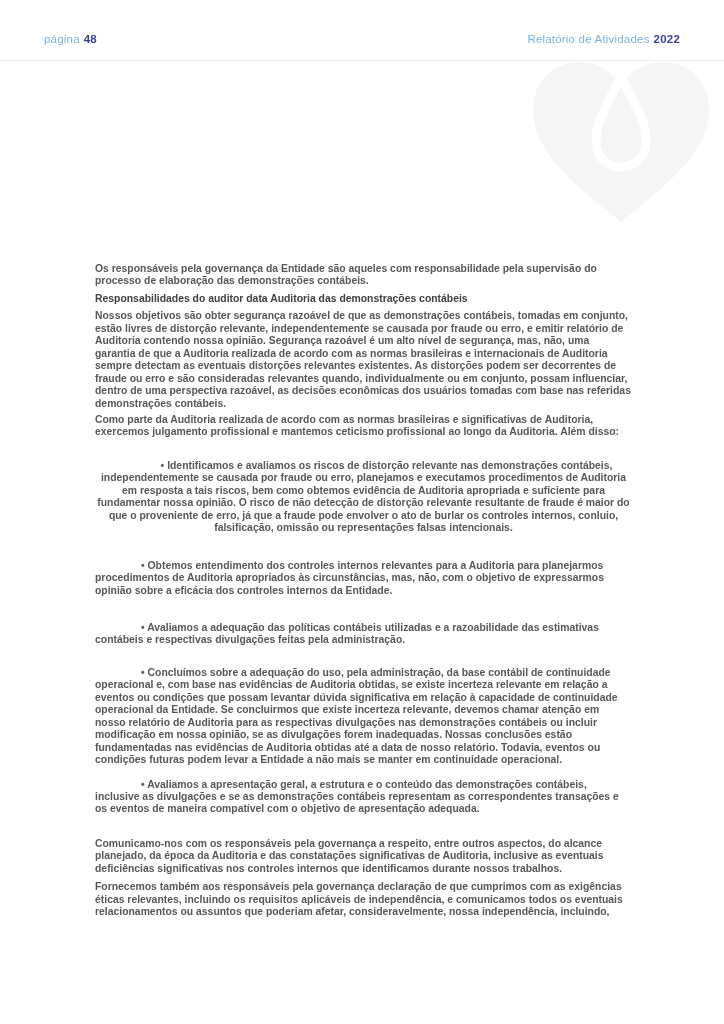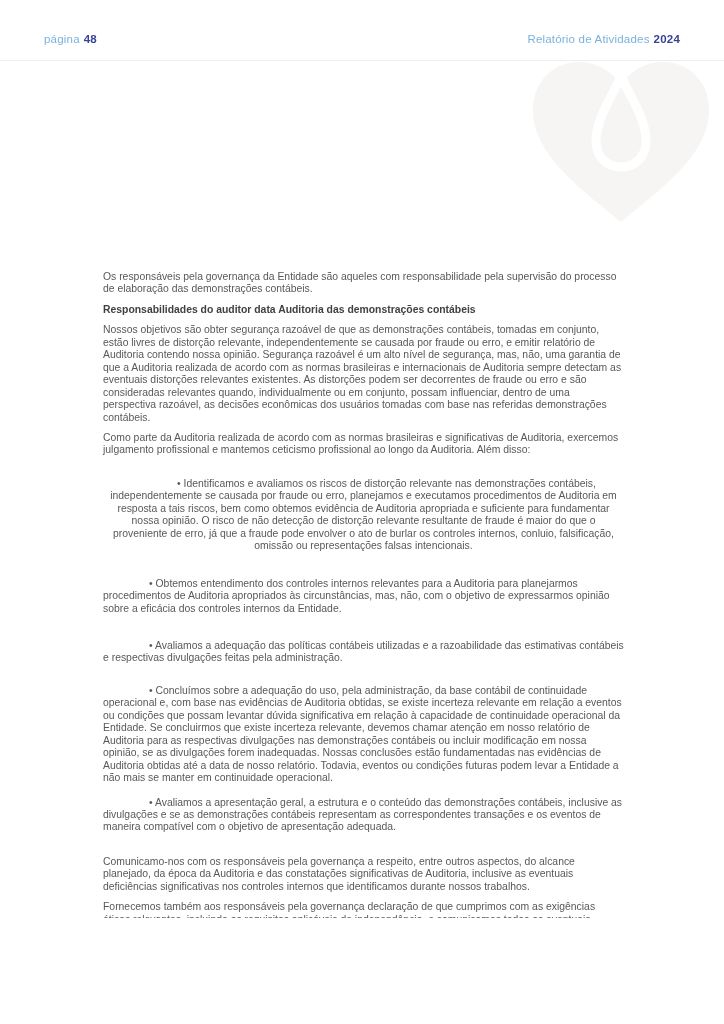--- a/index.html
+++ b/index.html
@@ -28,21 +28,21 @@
   .page-title {
     position:absolute; left:74px; top:139px; margin:0;
     font-size:26.5px; font-weight:700; letter-spacing:0.4px;
     color:#3D57A8; white-space:nowrap;
   }
   .content {
     position:absolute; left:95px; top:263px; width:537px;
     font-size:10.4px; line-height:12.45px; color:#58585A;
     text-align:left;
   }
-  .content p { margin:8px; padding:0; }
+  .content p { margin:0; padding:0;font-weight:bold; }
   .p-subhead     { margin-top:5px !important; font-weight:700; color:#414042; }
   .p-objectives  { margin-top:5px !important; }
   .p-judgment    { margin-top:4px !important; }
   .bullet        { text-indent:46px; }
   .b0 { margin-top:21px !important;text-align:center; }
   .b1 { margin-top:25px !important; }
   .b2 { margin-top:25px !important; }
   .b3 { margin-top:20px !important; }
   .b4 { margin-top:12px !important; }
   .p-communication { margin-top:22px !important; }
@@ -51,21 +51,21 @@
 </head>
 <body>
 
 <div class="page">
 
   <div class="page-header">
     <div>
       <span class="hdr-light">página</span><span class="hdr-dark">48</span>
     </div>
     <div>
-      <span class="hdr-light">Relatório de Atividades</span><span class="hdr-dark">2024</span>
+      <span class="hdr-light">Relatório de Atividades</span><span class="hdr-dark">2022</span>
     </div>
   </div>
 
   <div class="header-rule"></div>
 
   <svg class="watermark" viewBox="0 0 176 161" xmlns="http://www.w3.org/2000/svg" aria-hidden="true">
     <path fill="#F6F5F3" d="M88 160 C 54 131, 0 95, 0 48 C 0 18, 22 0, 46 0 C 65 0, 80 10, 88 24 C 96 10, 111 0, 130 0 C 154 0, 176 18, 176 48 C 176 95, 122 131, 88 160 Z"></path>
     <path fill="#F6F5F3" stroke="#ffffff" stroke-width="9" d="M88 14 C 96 33, 113 56, 113 79 C 113 95, 102 105, 88 105 C 74 105, 63 95, 63 79 C 63 56, 80 33, 88 14 Z"></path>
   </svg>
 

